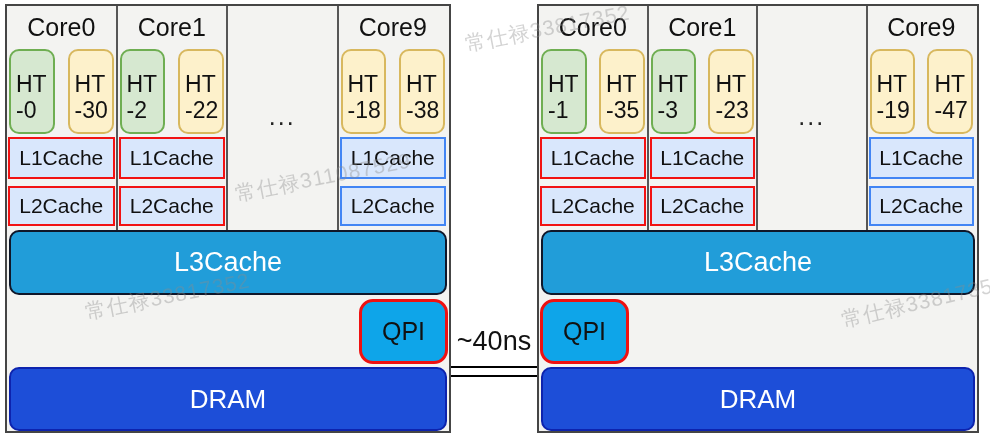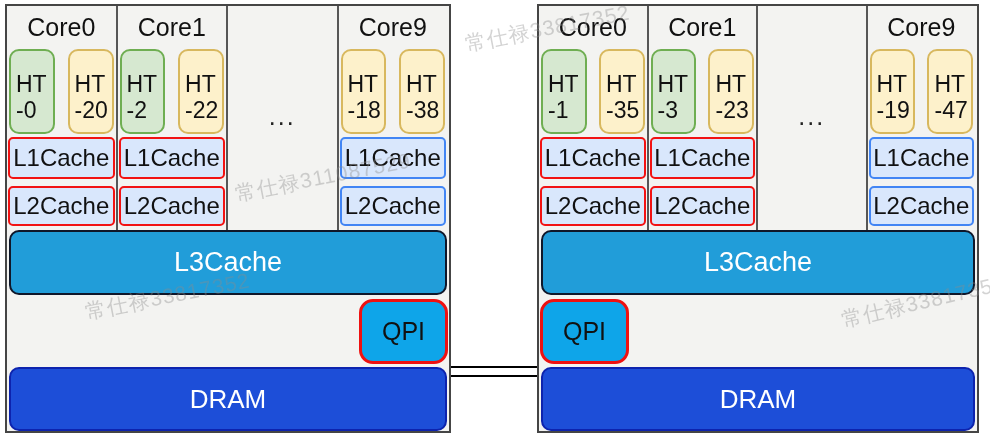--- a/index.html
+++ b/index.html
@@ -37,23 +37,23 @@
     padding:0 2px;box-sizing:border-box;
   }
   .ht{
     width:44%;border-radius:10px;border:2px solid;box-sizing:border-box;
     font-size:23px;line-height:26px;padding:20px 4px 0 5px;
   }
   .ht span{display:block;}
   .ht.green{background:#d6e8d0;border-color:#6fae52;}
   .ht.yellow{background:#fdf1cb;border-color:#d8b85e;}
   .cache{
-    height:44px;margin:3px 1px 4px;border-radius:5px;border:2px solid;
+    height:44px;margin:3px 1px 4px;border-radius:0;border:2px solid;
     box-sizing:border-box;display:flex;align-items:center;justify-content:center;
-    font-size:24px;background:#d9e7fc;
+    font-size:21px;background:#d9e7fc;
   }
   .cache.l2{height:41px;}
   .col.redcache .cache{border-color:#f21212;}
   .col.bluecache .cache{border-color:#4285f4;}
   .dots{
     margin-top:96px;text-align:center;font-size:25px;letter-spacing:2px;color:#222;
   }
   .l3{
     position:absolute;top:224px;left:2px;right:2px;height:65px;border-radius:10px;
     background:#219dd9;border:2px solid #0f172a;box-sizing:border-box;color:#fff;
@@ -80,34 +80,35 @@
   .wm-b{left:238px;top:180px;}
   .wm-c{left:88px;top:298px;}
   .wm-d{left:845px;top:306px;transform:rotate(-13deg);}
 </style>
 </head>
 <body>
 
 <div class="stage">
 
   <div class="link-lines"></div>
+  <div class="latency">~40ns</div>
 
   <div class="socket s0">
     <div class="cols">
 
       <div class="col redcache">
         <div class="core-label">Core0</div>
         <div class="ht-row">
           <div class="ht green">
             <span>HT</span>
             <span>-0</span>
           </div>
           <div class="ht yellow">
             <span>HT</span>
-            <span>-20</span>
+            <span>-30</span>
           </div>
         </div>
         <div class="cache l1">L1Cache</div>
         <div class="cache l2">L2Cache</div>
       </div>
 
       <div class="col redcache">
         <div class="core-label">Core1</div>
         <div class="ht-row">
           <div class="ht green">

